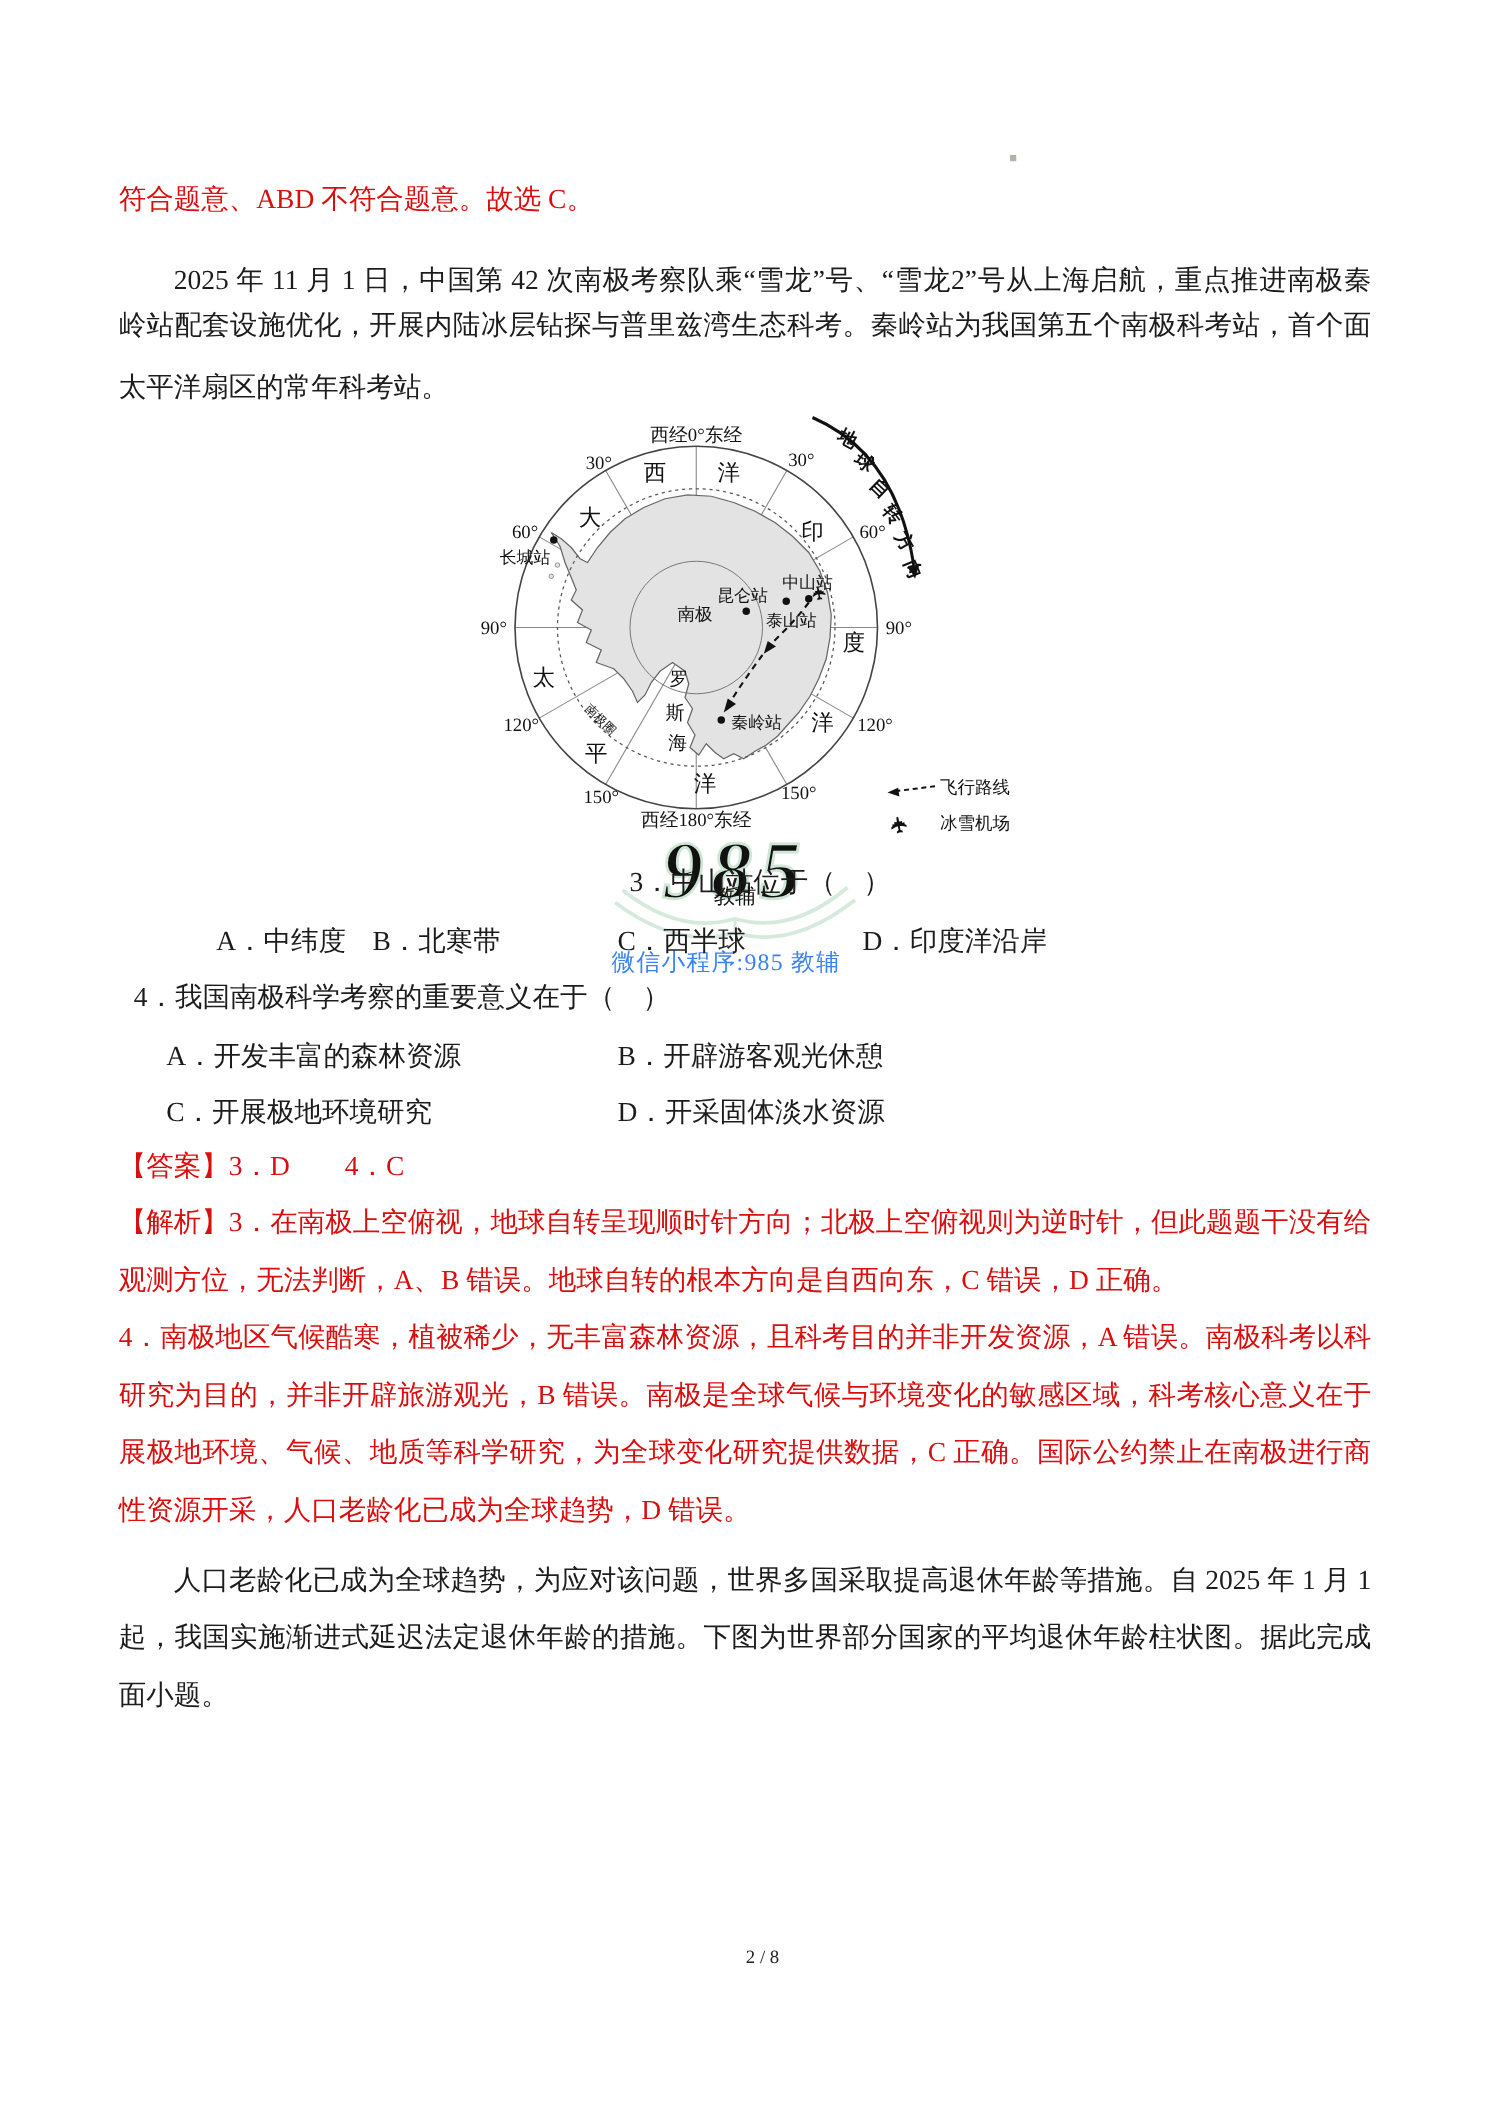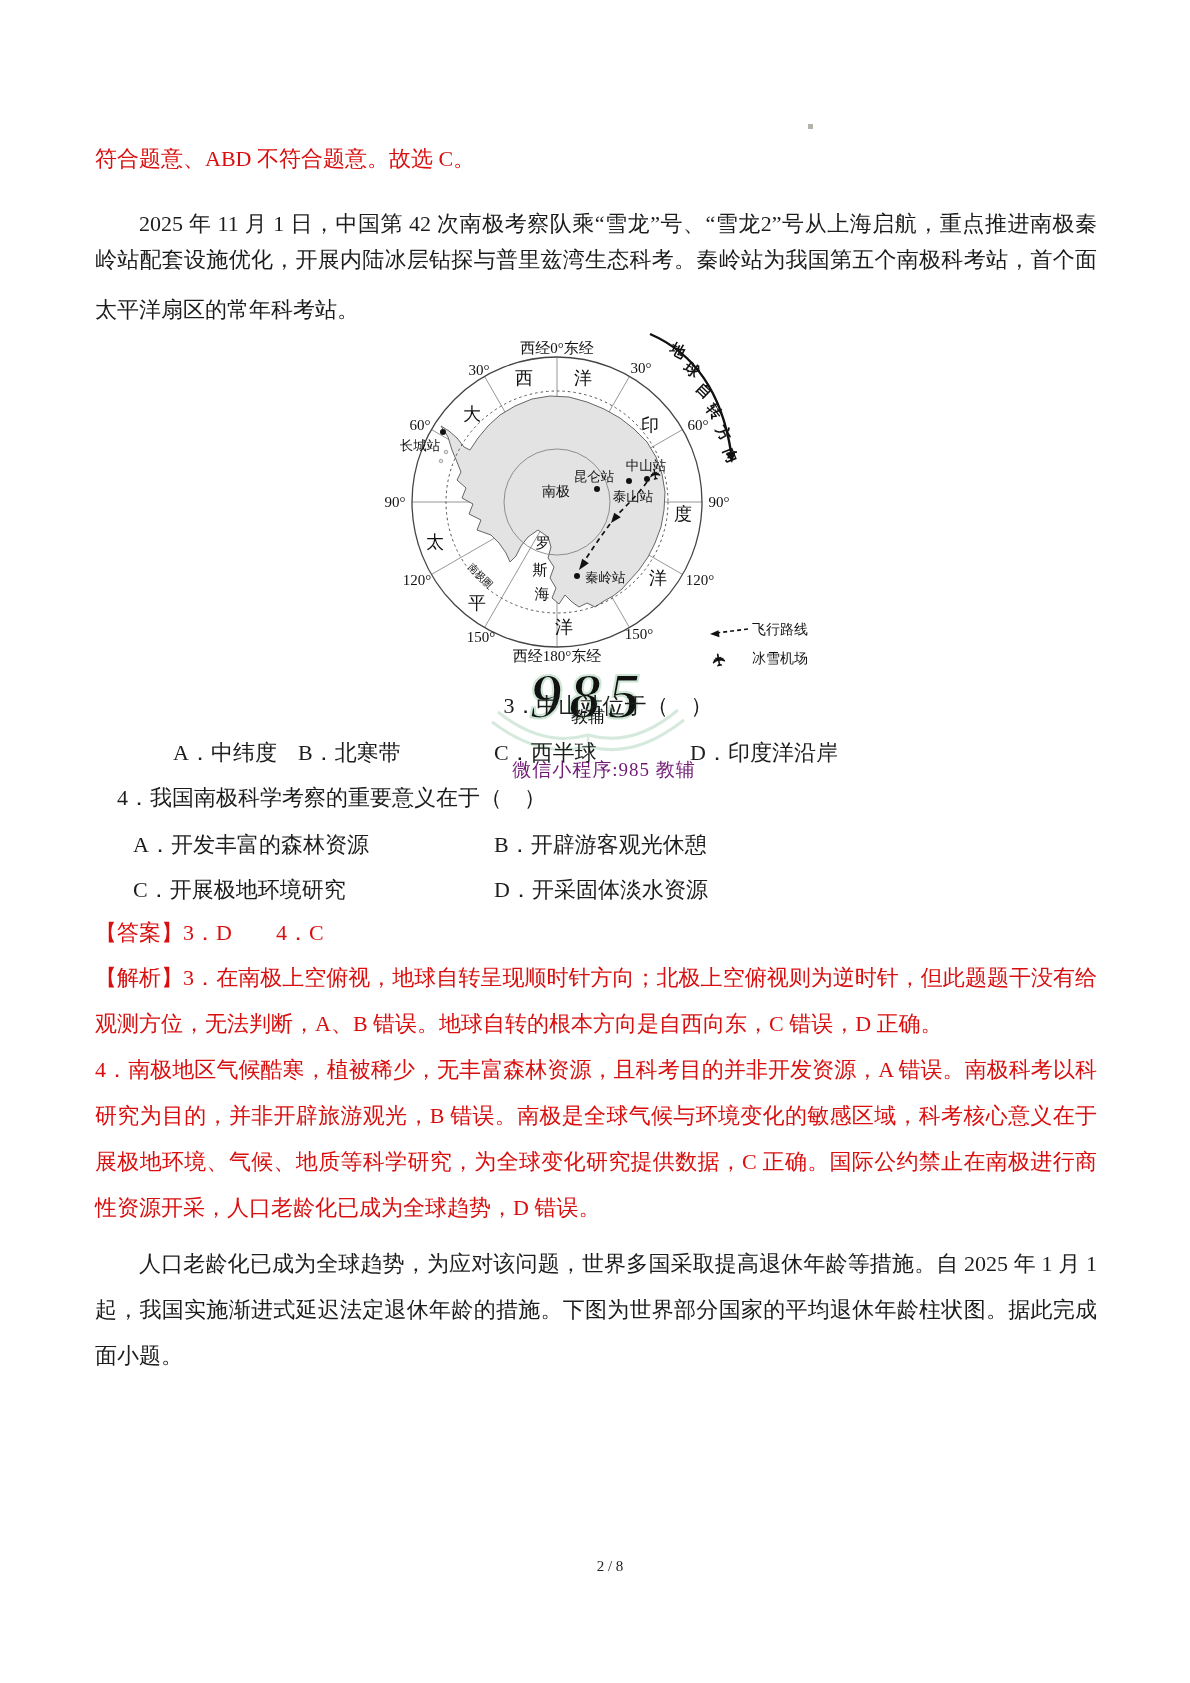--- a/index.html
+++ b/index.html
@@ -6,22 +6,22 @@
   .page{
     position:relative;width:1190px;height:1683px;background:#fff;overflow:hidden;
     font-family:"Liberation Serif","DejaVu Serif",serif;color:#1c1c1c;
   }
   .tline{position:absolute;left:95px;width:1002px;font-size:22px;line-height:28px;white-space:nowrap;}
   .fill{white-space:normal;text-align:justify;text-align-last:justify;height:30px;overflow:hidden;}
   .indent{text-indent:44px;}
   .red{color:#d90f0f;}
   .opt{position:absolute;font-size:22px;white-space:nowrap;}
   .pagenum{position:absolute;left:15px;top:1558px;width:100%;text-align:center;font-size:15px;color:#222;}
-  .wm-caption{position:absolute;left:484px;top:757px;width:240px;text-align:center;
-    font-size:19px;color:#701a75;letter-spacing:1px;}
+  .wm-caption{position:absolute;left:461px;top:757px;width:240px;text-align:center;
+    font-size:19px;color:#3b82f6;letter-spacing:1px;}
   .artifact{position:absolute;left:808px;top:124px;width:5px;height:5px;background:#b3b3aa;}
   svg text{font-family:"Liberation Serif","DejaVu Serif",serif;fill:#111;}
   .mapsvg{position:absolute;left:350px;top:315px;}
   .wmsvg{position:absolute;left:460px;top:650px;}
 </style>
 </head>
 <body>
 
 <div class="page">
 
@@ -143,21 +143,21 @@
       <text x="752" y="663" font-size="14">冰雪机场</text>
     </g>
   </svg>
 
   <div class="tline" style="top:692px;left:107px;text-align:center;">3．中山站位于（　）</div>
   <span class="opt" style="top:738px;left:133px;margin-left:40px;">A．中纬度</span>
   <span class="opt" style="top:738px;left:298px;">B．北寒带</span>
   <span class="opt" style="top:738px;left:494px;">C．西半球</span>
   <span class="opt" style="top:738px;left:690px;">D．印度洋沿岸</span>
 
-  <div class="tline" style="top:784px;left:117px;">4．我国南极科学考察的重要意义在于（　）</div>
+  <div class="tline" style="top:784px;left:107px;">4．我国南极科学考察的重要意义在于（　）</div>
   <span class="opt" style="top:830px;left:133px;">A．开发丰富的森林资源</span>
   <span class="opt" style="top:830px;left:494px;">B．开辟游客观光休憩</span>
   <span class="opt" style="top:875px;left:133px;">C．开展极地环境研究</span>
   <span class="opt" style="top:875px;left:494px;">D．开采固体淡水资源</span>
 
   <div class="tline red" style="top:919px;">【答案】3．D　　4．C</div>
 
   <div class="tline red fill" style="top:964px;">【解析】3．在南极上空俯视，地球自转呈现顺时针方向；北极上空俯视则为逆时针，但此题题干没有给出</div>
   <div class="tline red" style="top:1010px;">观测方位，无法判断，A、B 错误。地球自转的根本方向是自西向东，C 错误，D 正确。</div>
   <div class="tline red fill" style="top:1056px;">4．南极地区气候酷寒，植被稀少，无丰富森林资源，且科考目的并非开发资源，A 错误。南极科考以科学</div>

